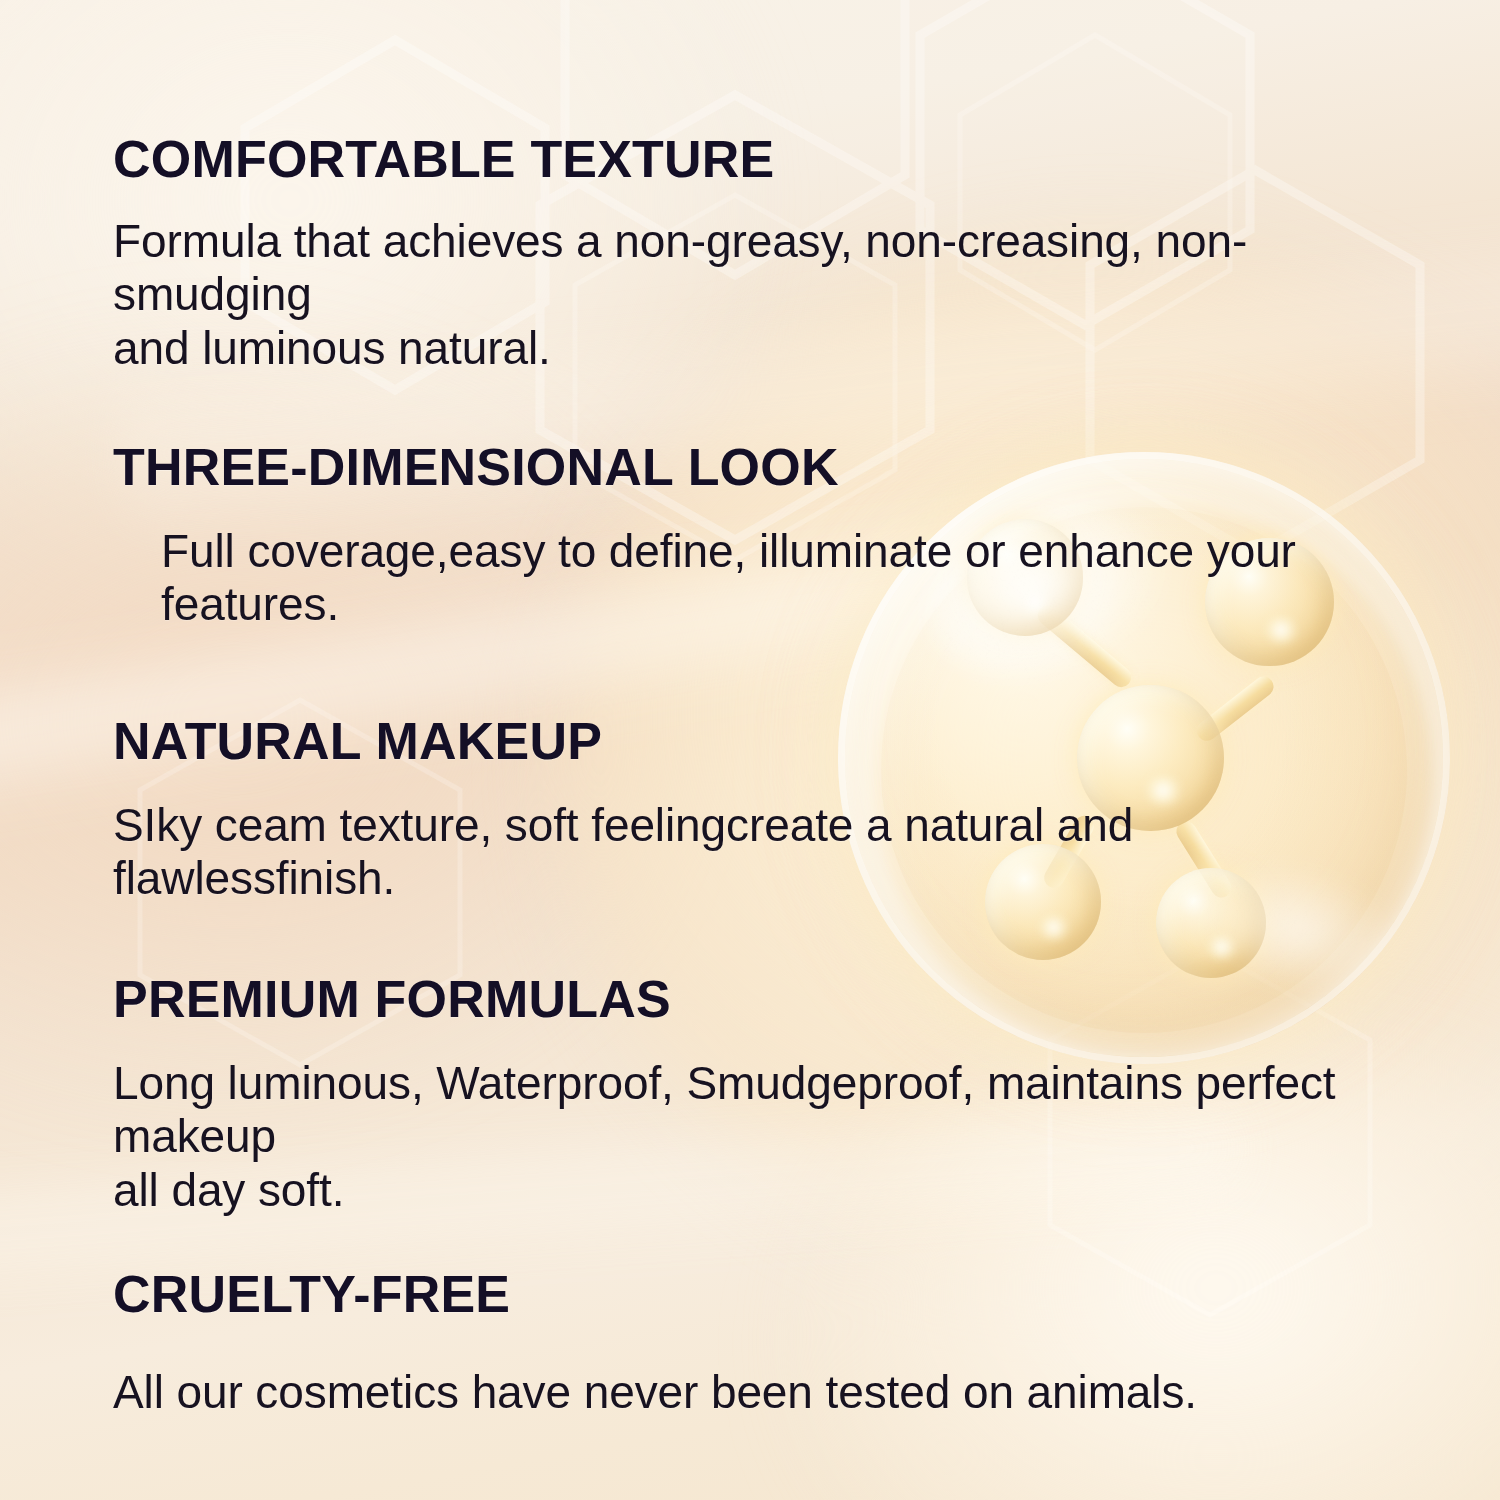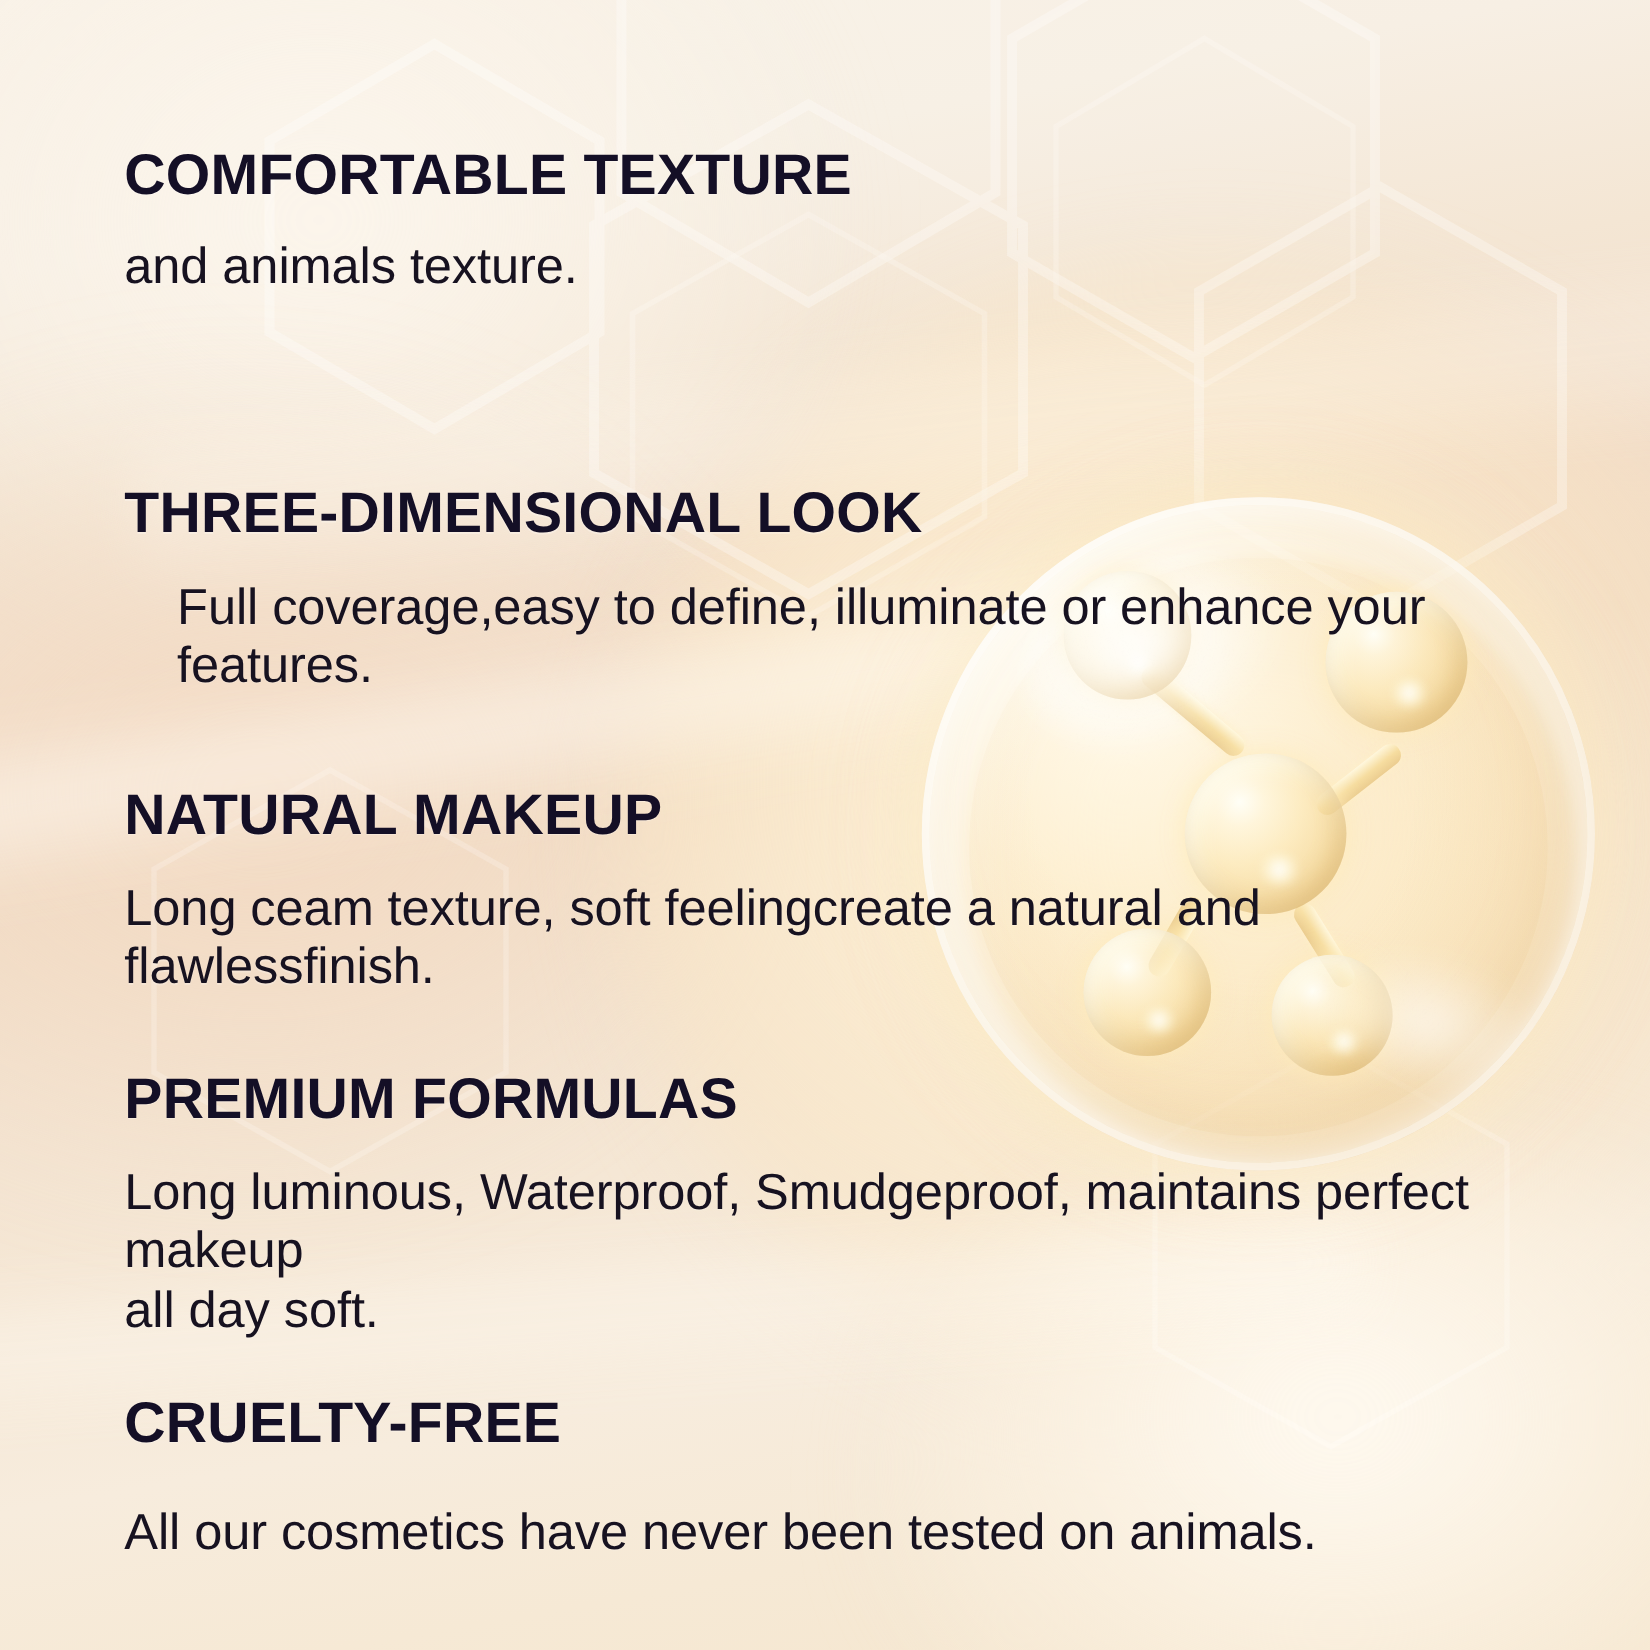--- a/index.html
+++ b/index.html
@@ -351,35 +351,36 @@
       <div class="sphere-spec-2"></div>
     </div>
     <div class="sphere-rim"></div>
   </div>
 
   <div class="content">
 
     <section class="feature f-0">
       <h2 class="feature-title">COMFORTABLE TEXTURE</h2>
       <p class="feature-desc">
-        <span class="ln">and animals texture.</span>
+        <span class="ln">Formula that achieves a non-greasy, non-creasing, non-smudging</span>
+        <span class="ln">and luminous natural.</span>
       </p>
     </section>
 
     <section class="feature f-1">
       <h2 class="feature-title">THREE-DIMENSIONAL LOOK</h2>
       <p class="feature-desc">
         <span class="ln">Full coverage,easy to define, illuminate or enhance your features.</span>
       </p>
     </section>
 
     <section class="feature f-2">
       <h2 class="feature-title">NATURAL MAKEUP</h2>
       <p class="feature-desc">
-        <span class="ln">Long ceam texture, soft feelingcreate a natural and flawlessfinish.</span>
+        <span class="ln">SIky ceam texture, soft feelingcreate a natural and flawlessfinish.</span>
       </p>
     </section>
 
     <section class="feature f-3">
       <h2 class="feature-title">PREMIUM FORMULAS</h2>
       <p class="feature-desc">
         <span class="ln">Long luminous, Waterproof, Smudgeproof, maintains perfect makeup</span>
         <span class="ln">all day soft.</span>
       </p>
     </section>

